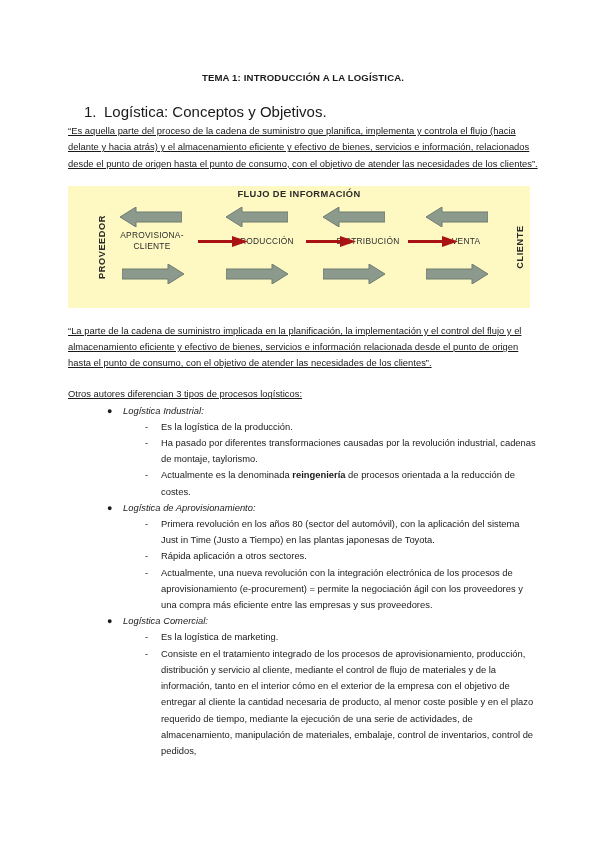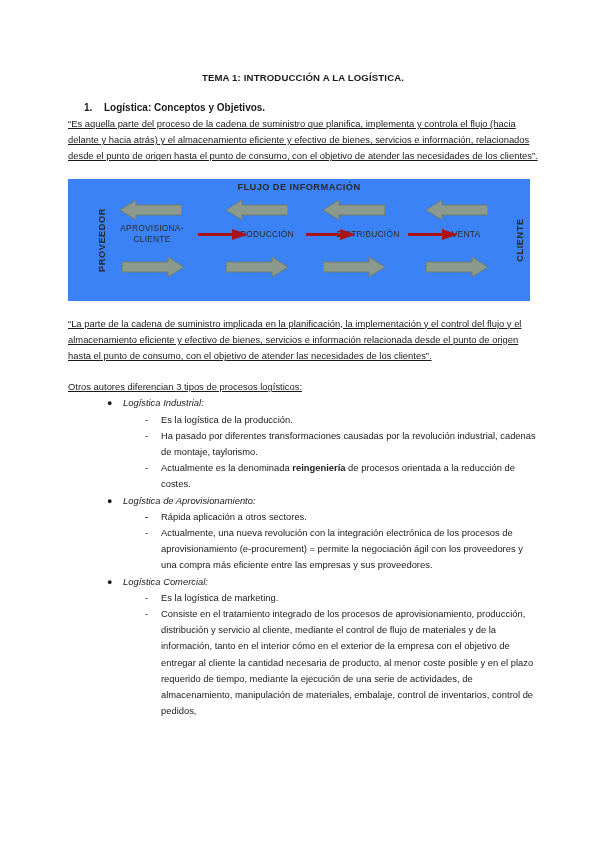--- a/index.html
+++ b/index.html
@@ -28,46 +28,45 @@
     text-align: center;
     font-size: 9.6px;
     font-weight: bold;
     letter-spacing: .15px;
     margin: 12px 0 0 0;
     padding: 0;
     line-height: 1.3;
   }
 
   .section-heading {
-    font-size: 10px;
+    font-size: 15px;
     margin: 17px 0 0 0;
     padding-left: 16px;
     line-height: 1.45;
-    font-weight: bold;
   }
   .section-heading .num { display: inline-block; width: 20px; }
 
   p.body-text {
     font-size: 9.4px;
     line-height: 16.2px;
     margin: 0;
     padding: 0;
     text-align: left;
     letter-spacing: .01px;
     text-decoration: underline;
   }
   p.spaced { margin-top: 15px; }
 
   
   .diagram {
     position: relative;
     margin: 14px 0 4px 0;
     width: 462px;
     height: 122px;
-    background: #3b82f6;
+    background: #fef9c3;
     box-sizing: border-box;
   }
   .diag-title {
     position: absolute;
     left: 0; right: 0;
     text-align: center;
     font-size: 9.3px;
     font-weight: bold;
     color: #2a2a2a;
     letter-spacing: .4px;
@@ -264,20 +263,21 @@
         </li>
       </ul>
     </li>
 
     <li>
       <span class="b1">●</span>
       <span class="l1-label">Logística de Aprovisionamiento:</span>
       <ul class="lvl2">
         <li>
           <span class="b2">-</span>
+          <span>Primera revolución en los años 80 (sector del automóvil), con la aplicación del sistema Just in Time (Justo a Tiempo) en las plantas japonesas de Toyota.</span>
         </li>
         <li>
           <span class="b2">-</span>
           <span>Rápida aplicación a otros sectores.</span>
         </li>
         <li>
           <span class="b2">-</span>
           <span>Actualmente, una nueva revolución con la integración electrónica de los procesos de aprovisionamiento (e-procurement) = permite la negociación ágil con los proveedores y una compra más eficiente entre las empresas y sus proveedores.</span>
         </li>
       </ul>

